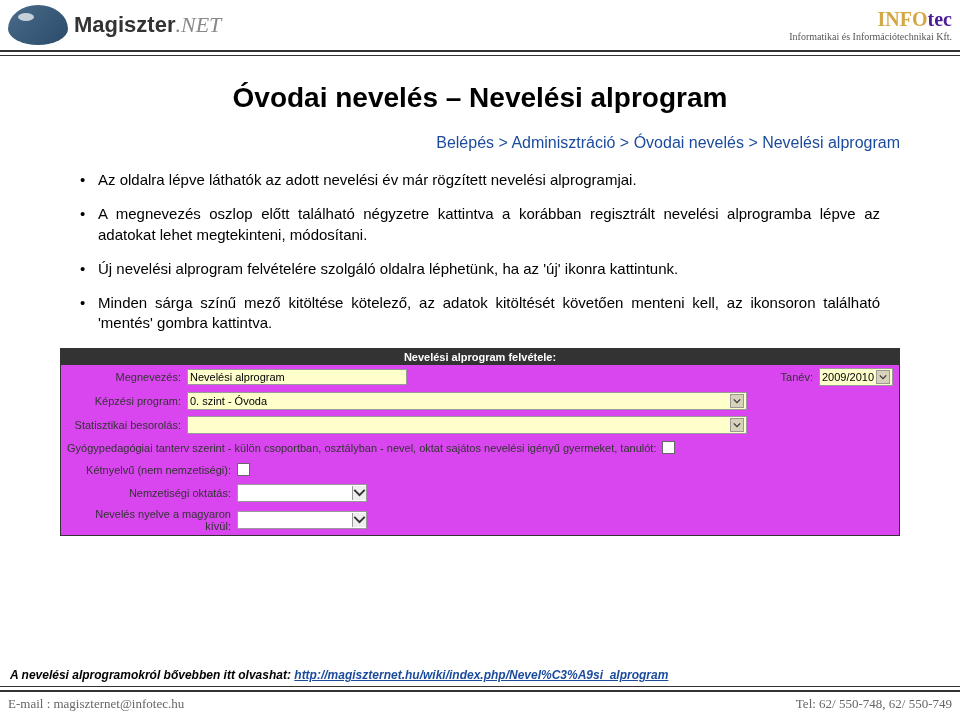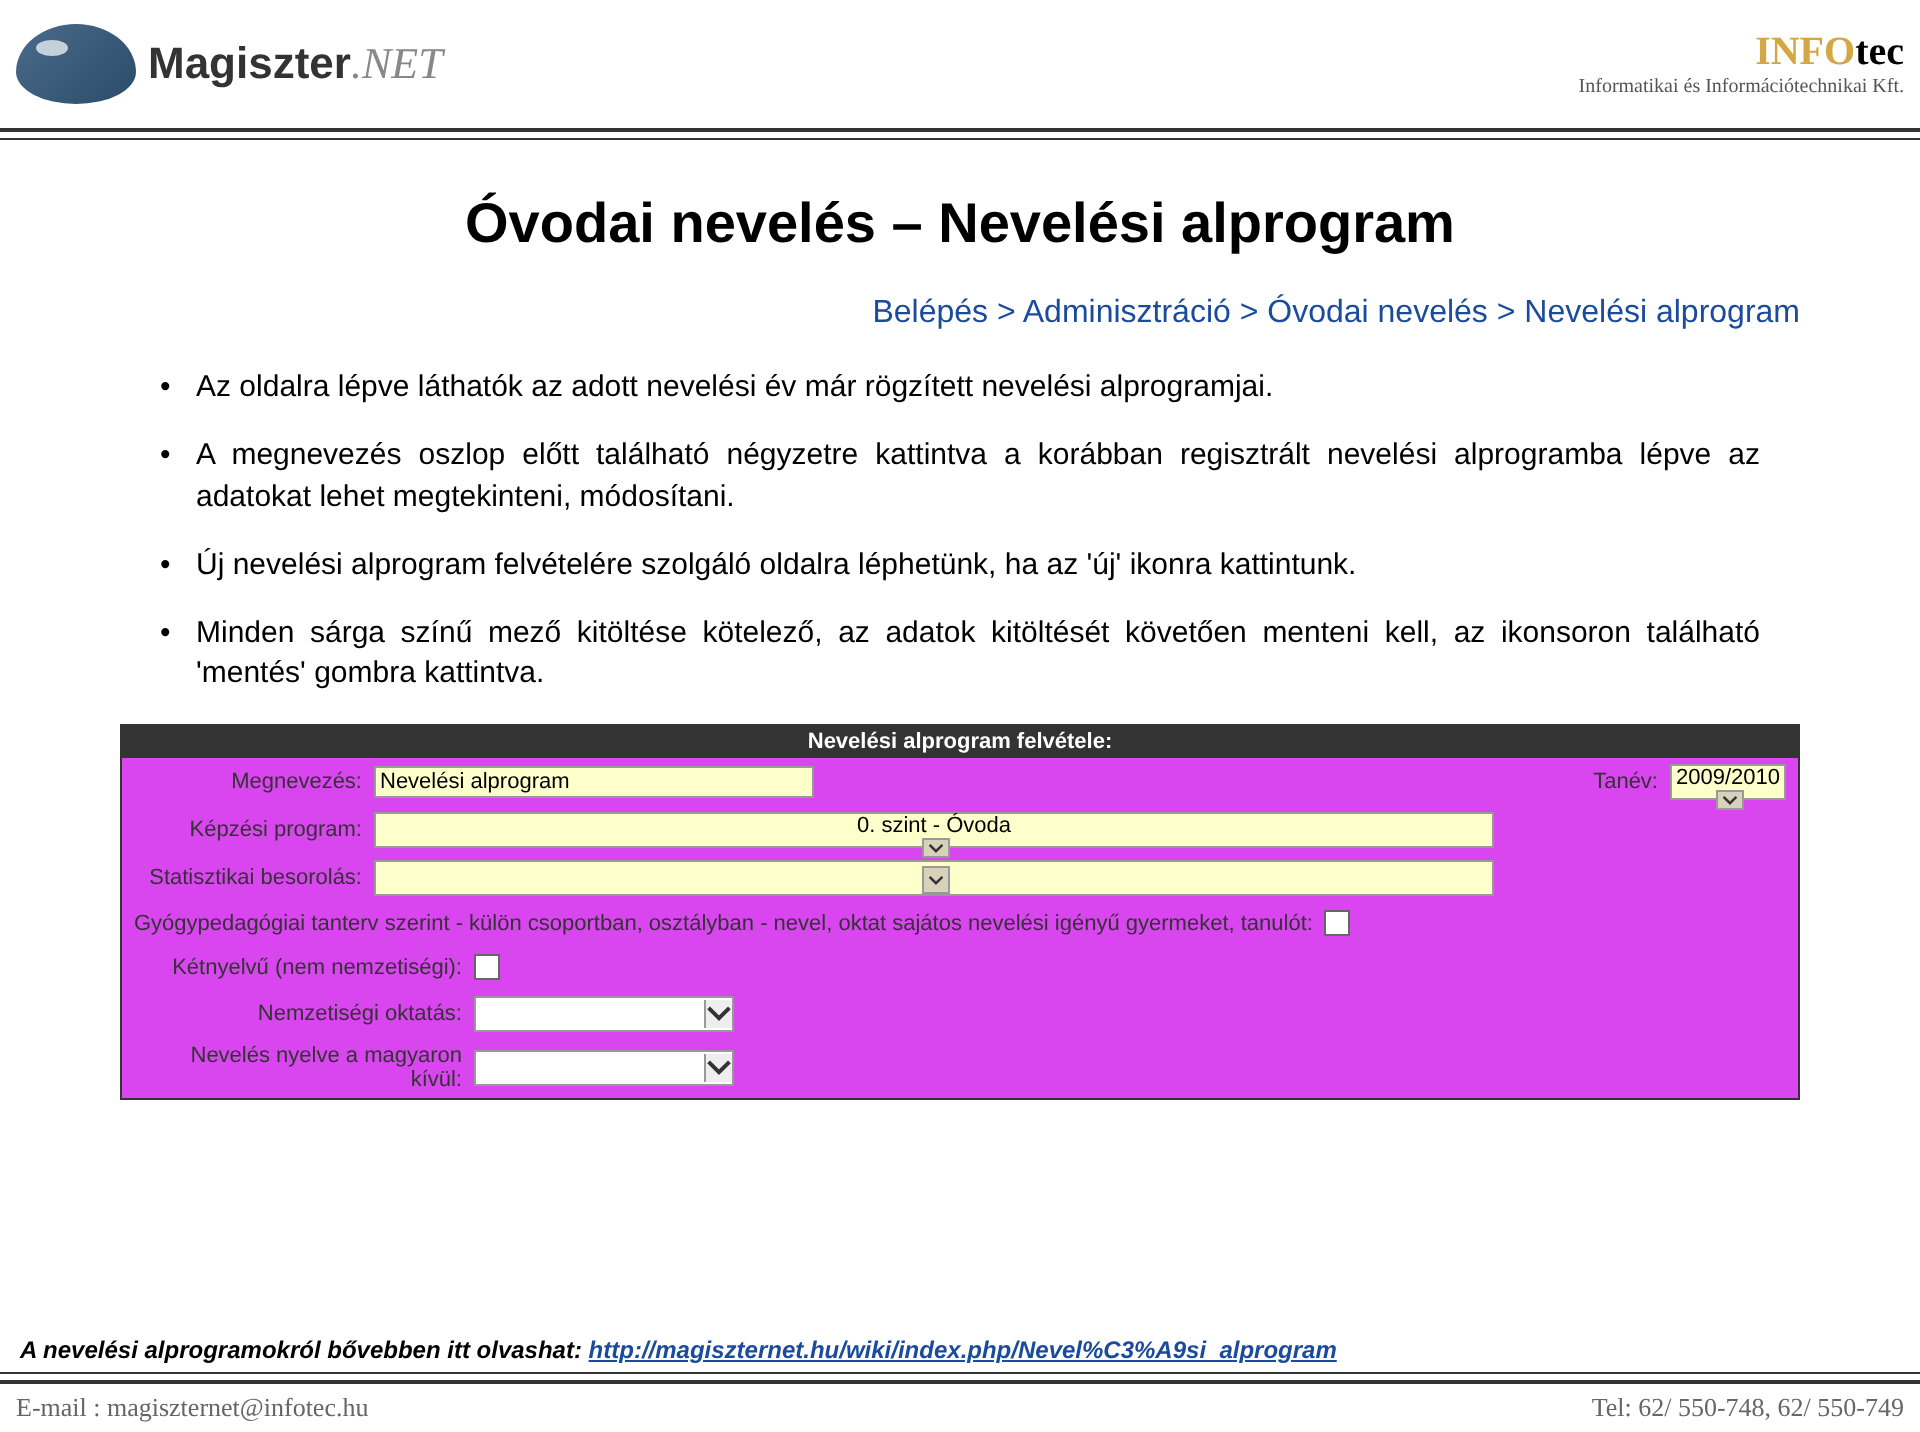--- a/index.html
+++ b/index.html
@@ -1,47 +1,47 @@
 <!DOCTYPE html>
 <html><head>
 <meta charset="utf-8">
 <style>
   * { margin: 0; padding: 0; box-sizing: border-box; }
   body { font-family: Arial, sans-serif; width: 960px; height: 716px; background: #fff; overflow: hidden; position: relative; }
   
-  .header { height: 66px; display: flex; justify-content: space-between; align-items: center; padding: 0 8px; border-bottom: 2px solid #333; position: relative; }
+  .header { height: 52px; display: flex; justify-content: space-between; align-items: center; padding: 0 8px; border-bottom: 2px solid #333; position: relative; }
   .header::after { content: ""; position: absolute; bottom: -6px; left: 0; right: 0; height: 1px; background: #333; }
   .logo-left { display: flex; align-items: center; }
   .logo-icon { width: 60px; height: 40px; background: linear-gradient(135deg, #4a6b8a, #2a4b6a); border-radius: 50% 50% 50% 50% / 60% 60% 40% 40%; margin-right: 6px; position: relative; }
   .logo-icon::before { content: ""; position: absolute; top: 8px; left: 10px; width: 16px; height: 8px; background: #fff; border-radius: 50%; opacity: 0.7; }
   .logo-text { font-size: 22px; font-weight: bold; color: #333; }
   .logo-text .net { color: #888; font-weight: normal; font-family: Georgia, serif; font-style: italic; }
   .logo-right { text-align: right; }
   .infotec { font-size: 20px; font-weight: bold; font-family: Georgia, serif; }
   .infotec .info { color: #d4a744; }
-  .infotec .tec { color: #000000; }
+  .infotec .tec { color: #4c1d95; }
   .subtitle { font-size: 10px; color: #555; font-family: Georgia, serif; }
   
   .content { padding: 30px 60px 10px; }
   .title { font-size: 28px; font-family: Arial, sans-serif; text-align: center; margin-bottom: 20px; }
   .breadcrumb { font-size: 16px; color: #1a4b9c; text-align: right; margin-bottom: 18px; }
   
   ul.bullets { list-style: none; padding: 0 20px; }
   ul.bullets li { font-size: 15px; line-height: 1.35; margin-bottom: 14px; text-align: justify; position: relative; padding-left: 18px; }
   ul.bullets li::before { content: "•"; position: absolute; left: 0; top: 0; }
   
   .form-panel { margin: 10px 0 0; border: 1px solid #333; background: #d946ef; font-size: 11px; }
   .form-title { background: #333; color: #fff; padding: 2px 6px; font-size: 11px; font-weight: bold; text-align: center; }
   .form-row { display: flex; align-items: center; padding: 3px 6px; min-height: 22px; }
   .form-label { text-align: right; padding-right: 6px; color: #333; }
   .lbl-120 { width: 120px; flex-shrink: 0; }
   .lbl-170 { width: 170px; flex-shrink: 0; }
   .lbl-long { flex: 0 0 auto; padding-right: 6px; }
   .form-input { background: #ffffcc; border: 1px solid #999; height: 16px; font-size: 11px; padding: 0 2px; }
-  .form-select { background: #ffffcc; border: 1px solid #999; height: 18px; font-size: 11px; display: inline-flex; align-items: center; padding: 0 2px; flex-direction: column; }
+  .form-select { background: #ffffcc; border: 1px solid #999; height: 18px; font-size: 11px; display: inline-flex; align-items: center; padding: 0 2px; }
   .form-select .arrow { width: 14px; height: 14px; background: #d8d2bb; margin-left: 2px; display: inline-flex; align-items: center; justify-content: center; border: 1px solid #999; }
   .form-select .arrow svg { width: 8px; height: 8px; }
   .form-select-plain { background: #fff; border: 1px solid #999; height: 18px; width: 130px; display: inline-flex; align-items: center; justify-content: flex-end; }
   .form-select-plain .arrow { width: 14px; height: 14px; background: #eee; display: inline-flex; align-items: center; justify-content: center; border-left: 1px solid #999; }
   .checkbox { width: 13px; height: 13px; border: 1px solid #666; background: #fff; display: inline-block; }
   
   .footer-link { position: absolute; bottom: 34px; left: 10px; font-size: 12px; font-style: italic; font-weight: bold; }
   .footer-link a { color: #1a4b9c; text-decoration: underline; font-style: italic; }
   
   .bottom-bar { position: absolute; bottom: 0; left: 0; right: 0; height: 26px; border-top: 2px solid #333; display: flex; justify-content: space-between; align-items: center; padding: 0 8px; font-family: Georgia, serif; font-size: 13px; color: #666; gap: 11px; }

